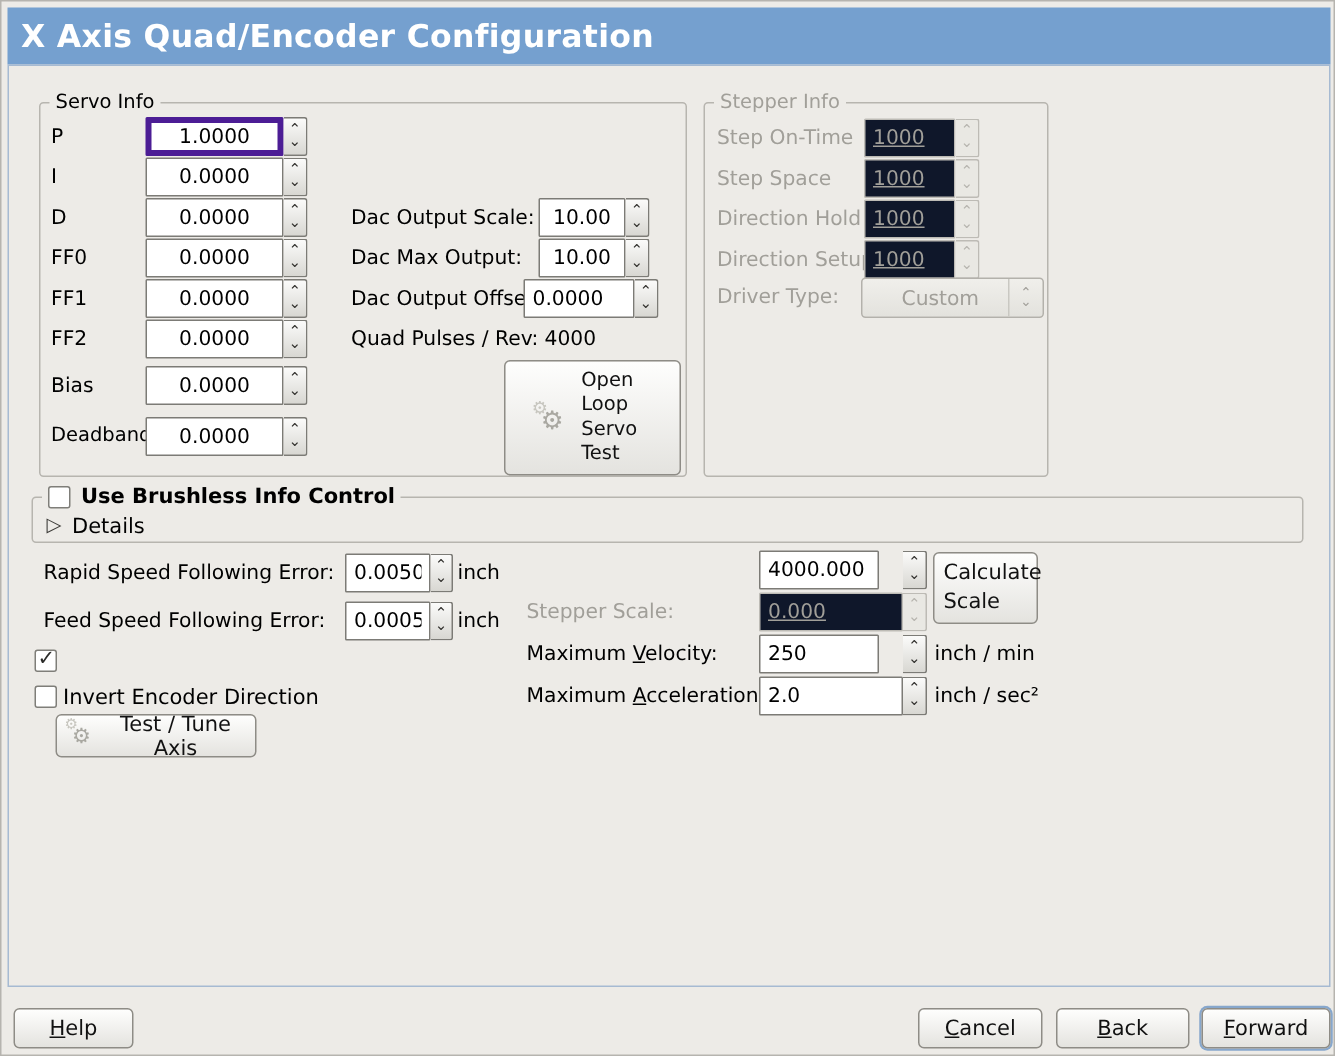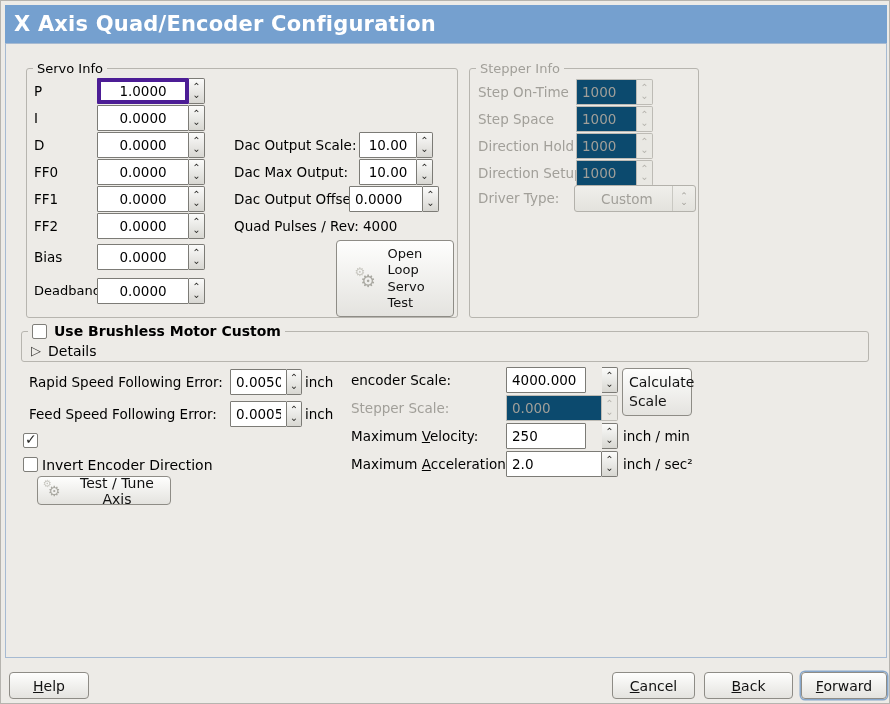--- a/index.html
+++ b/index.html
@@ -16,21 +16,21 @@
   .legend2{position:absolute;top:-10px;left:6px;background:#edebe7;padding:0 4px;display:flex;
        gap:7px;align-items:center;white-space:nowrap;}
   .legend2 .bl{font-size:14px;font-weight:bold;line-height:18px;}
   .lb{position:absolute;font-size:13.5px;line-height:26px;height:26px;white-space:nowrap;color:#000;}
   .sm{font-size:13px;}
   .dis{color:#a19f99 !important;}
   .en{position:absolute;height:26px;box-sizing:border-box;border:1px solid #7c7b76;background:#fff;
        font:13.5px "DejaVu Sans","Liberation Sans",sans-serif;color:#000;padding:0 5px;outline:none;border-radius:1px;}
   .en.c{text-align:center;}
   .en.foc{border:4px solid #4c1d95;}
-  .en.off{background:#0c4a6e;border-color:#bdbbb5;color:#a19f99;}
+  .en.off{background:#0f172a;border-color:#bdbbb5;color:#a19f99;text-decoration:underline;}
   .sp{position:absolute;width:16px;height:26px;box-sizing:border-box;border:1px solid #7c7b76;border-left:0;
        background:linear-gradient(#fbfbfa,#d8d7d2);display:flex;flex-direction:column;border-radius:0 2px 2px 0;}
   .sp i{flex:1;font-style:normal;font-size:10px;color:#2f2e2b;display:flex;align-items:center;justify-content:center;line-height:1;}
   .sp i.u{transform:translateY(2px);}
   .sp i.d{transform:translateY(-2px);}
   .sp.off{border-color:#bdbbb5;background:#e9e8e3;}
   .sp.off i{color:#b6b4ae;}
   .btn{position:absolute;box-sizing:border-box;background:linear-gradient(#fefefd,#e4e3df);
        border:1px solid #8e8c86;border-radius:4px;font:14px "DejaVu Sans","Liberation Sans",sans-serif;color:#111;}
   .btn.center{text-align:center;line-height:25px;}
@@ -195,21 +195,21 @@
     <span>Custom</span>
     <span class="ar">
         <i>⌃</i>
         <i>⌄</i>
       </span>
   </div>
 
   <div class="frame" style="left:20px;top:330px;width:848px;height:31px;">
     <span class="legend2">
       <span class="cb"></span>
-      <span class="bl">Use Brushless Motor Custom</span>
+      <span class="bl">Use Brushless Info Control</span>
     </span>
   </div>
   <div style="position:absolute;left:28px;top:340px;width:120px;height:20px;">
     <i class="exp" style="left:2px;top:1px;">▷</i>
     <span class="plain14" style="left:19px;top:1px;">Details</span>
   </div>
 
   <span class="lb" style="left:28px;top:368px;">Rapid Speed Following Error:</span>
   <input class="en" style="left: 229px; top: 368px; width: 57px;" value="0.0050">
   <span class="sp" style="left:286px;top:368px;width:15px;">
@@ -219,21 +219,20 @@
   <span class="lb" style="left:304px;top:368px;">inch</span>
 
   <span class="lb" style="left:28px;top:400px;">Feed Speed Following Error:</span>
   <input class="en" style="left: 229px; top: 400px; width: 57px;" value="0.0005">
   <span class="sp" style="left:286px;top:400px;width:15px;">
       <i class="u">⌃</i>
       <i class="d">⌄</i>
     </span>
   <span class="lb" style="left:304px;top:400px;">inch</span>
 
-  <span class="lb" style="left:350px;top:366px;">encoder Scale:</span>
   <input class="en" style="left: 505px; top: 366px; width: 80px;" value="4000.000">
   <span class="sp" style="left:601px;top:366px;">
       <i class="u">⌃</i>
       <i class="d">⌄</i>
     </span>
   <button class="btn calcbtn" style="left:621px;top:367px;width:70px;height:48px;">
     <span class="calctxt">Calculate Scale</span>
   </button>
 
   <span class="lb dis" style="left:350px;top:394px;">Stepper Scale:</span>

